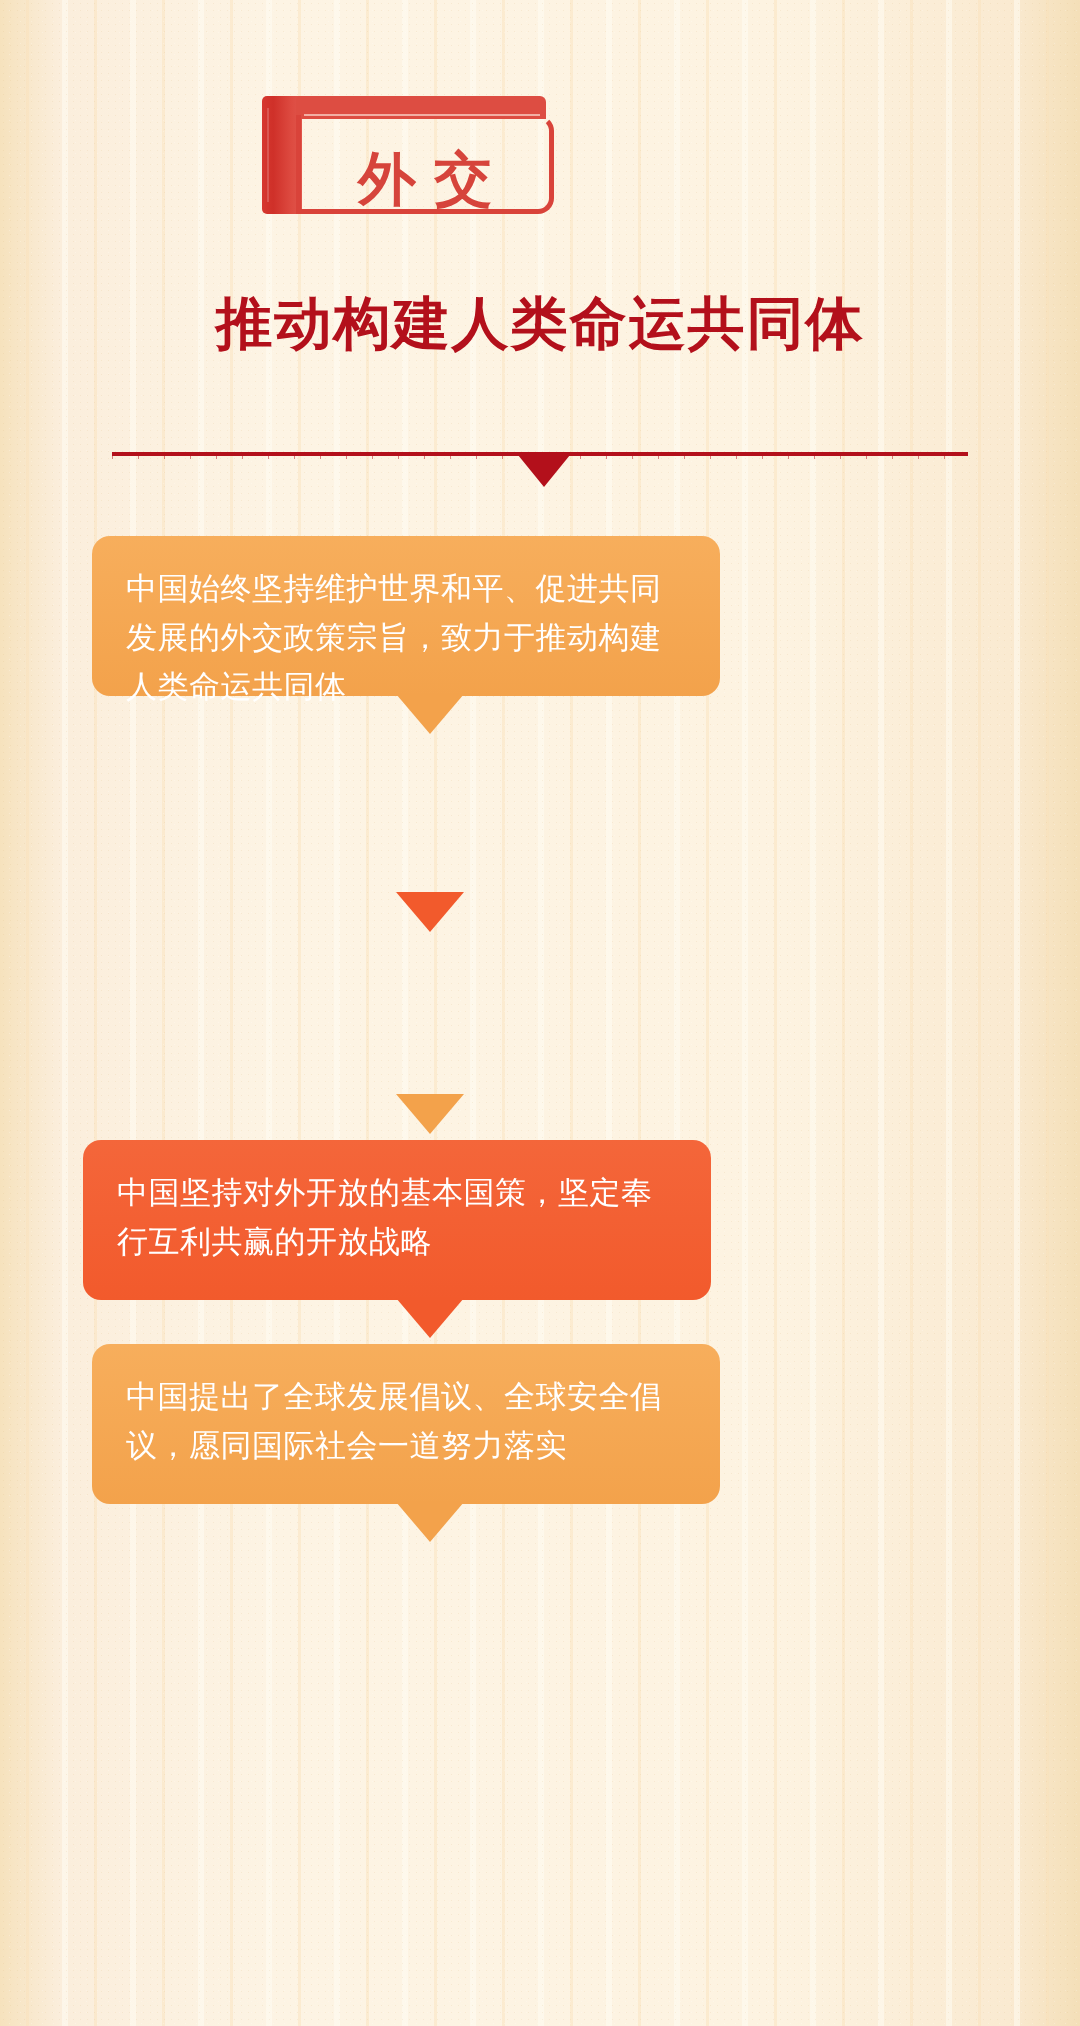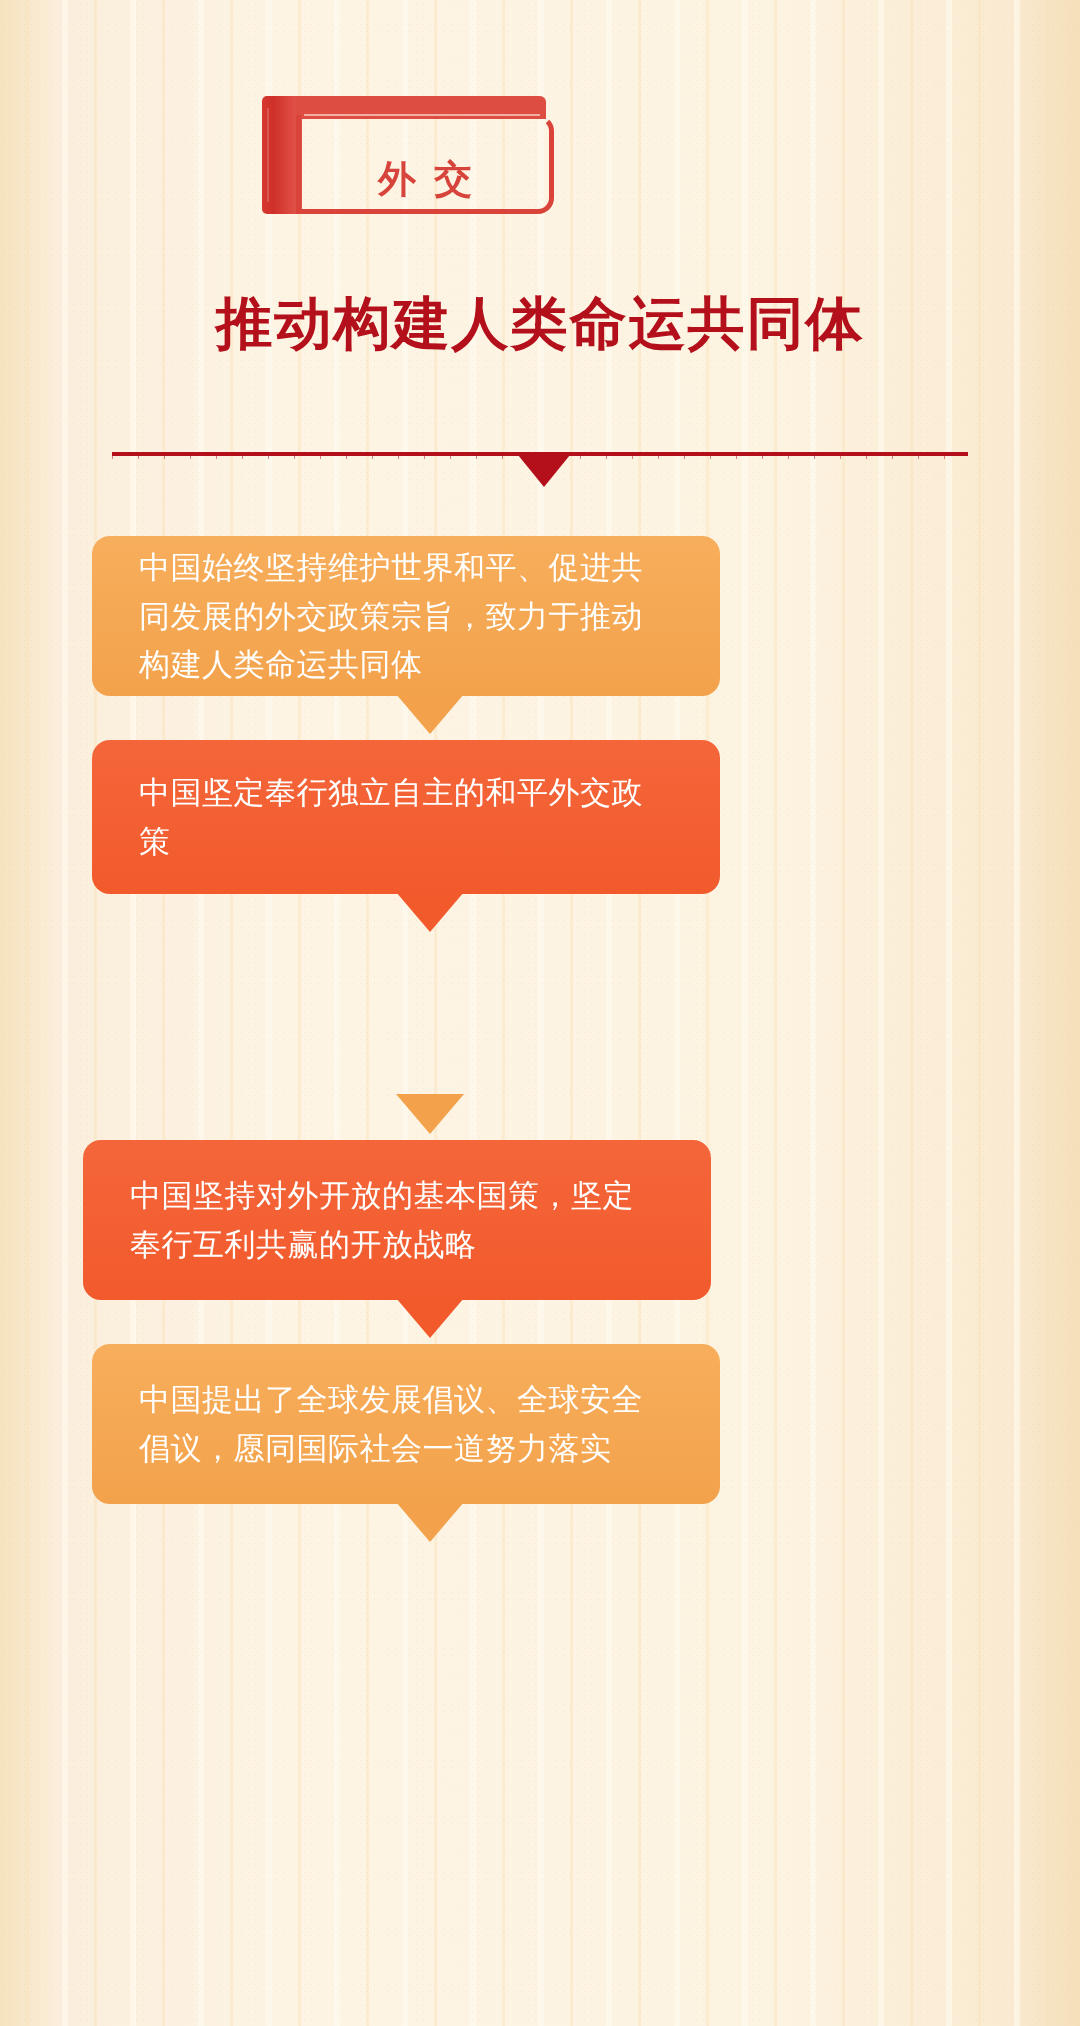--- a/index.html
+++ b/index.html
@@ -129,21 +129,21 @@
   .badge-label {
     position: absolute;
     left: 34px;
     top: 19px;
     width: 258px;
     height: 127px;
     display: flex;
     align-items: center;
     justify-content: center;
     color: #d6443b;
-    font-size: 38px;
+    font-size: 58px;
     font-weight: 700;
     letter-spacing: 18px;
     text-indent: 18px;
     font-family: "DejaVu Sans", "Liberation Sans", sans-serif;
     line-height: 1;
   }
 
   
   #title {
     position: absolute;
@@ -191,24 +191,24 @@
 
   
   .card {
     position: absolute;
     box-sizing: border-box;
     border-radius: 18px;
     color: #ffffff;
     font-size: 31px;
     line-height: 1.58;
     letter-spacing: .5px;
-    padding: 28px 47px;
+    padding: 28px 34px;
     font-family: "DejaVu Sans", "Liberation Sans", sans-serif;
     display: flex;
-    align-items: center;
+    align-items: flex-start;
   }
   .card .card-text { display: block; width: 100%; }
 
   .card.light  { background: #f4a council; }
   .card.light  { background: linear-gradient(180deg,#f7ae5c 0%, #f3a24b 100%); }
   .card.dark   { background: linear-gradient(180deg,#f4663a 0%, #f25a2c 100%); }
 
   
   .card-notch {
     position: absolute;
@@ -252,23 +252,20 @@
 
   <div id="divider"></div>
   <div id="divider-ticks"></div>
   <div id="divider-arrow"></div>
 
   <div id="card1" class="card light">
     <span class="card-text">中国始终坚持维护世界和平、促进共同发展的外交政策宗旨，致力于推动构建人类命运共同体</span>
   </div>
   <div id="notch1" class="card-notch notch-light"></div>
 
-  <div id="card2" class="card dark">
-    <span class="card-text">中国坚定奉行独立自主的和平外交政策</span>
-  </div>
   <div id="notch2" class="card-notch notch-dark"></div>
 
   <div id="notch3" class="card-notch notch-light"></div>
 
   <div id="card4" class="card dark">
     <span class="card-text">中国坚持对外开放的基本国策，坚定奉行互利共赢的开放战略</span>
   </div>
   <div id="notch4" class="card-notch notch-dark"></div>
 
   <div id="card5" class="card light">

